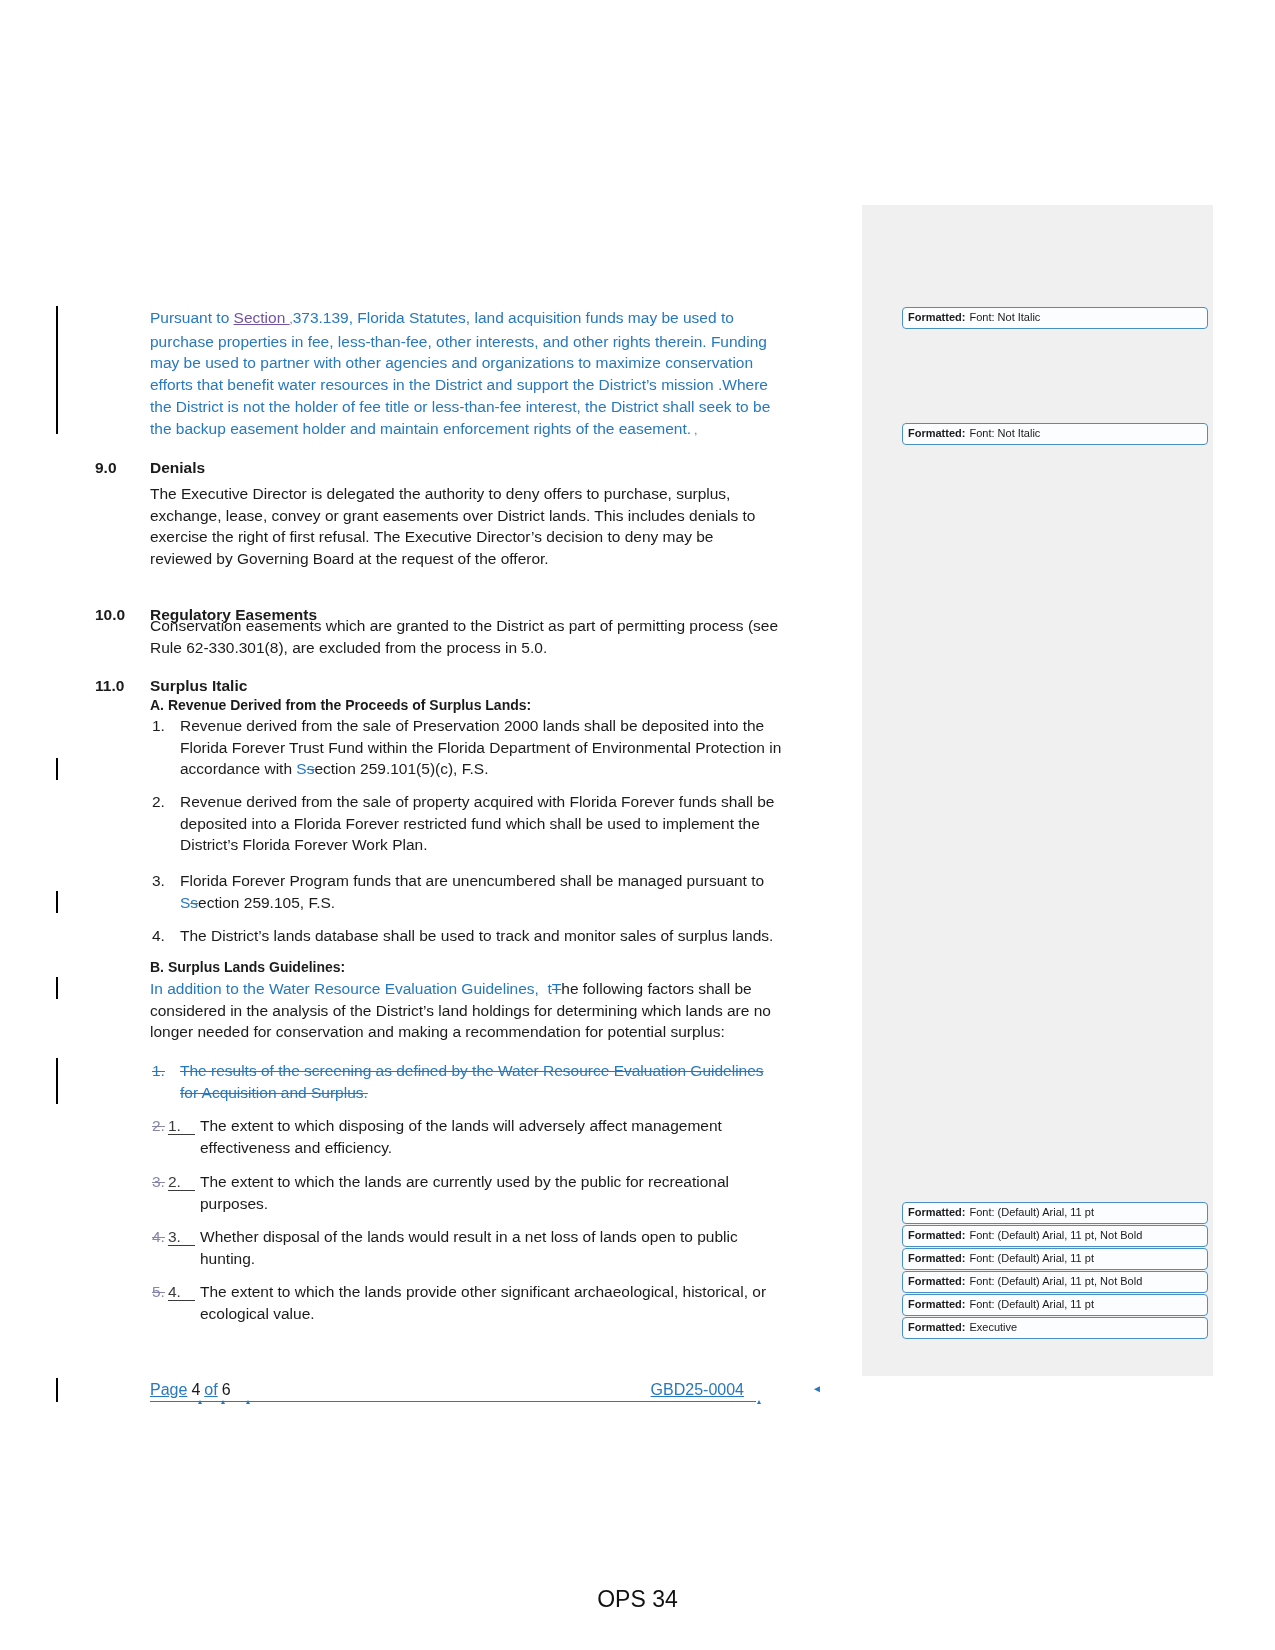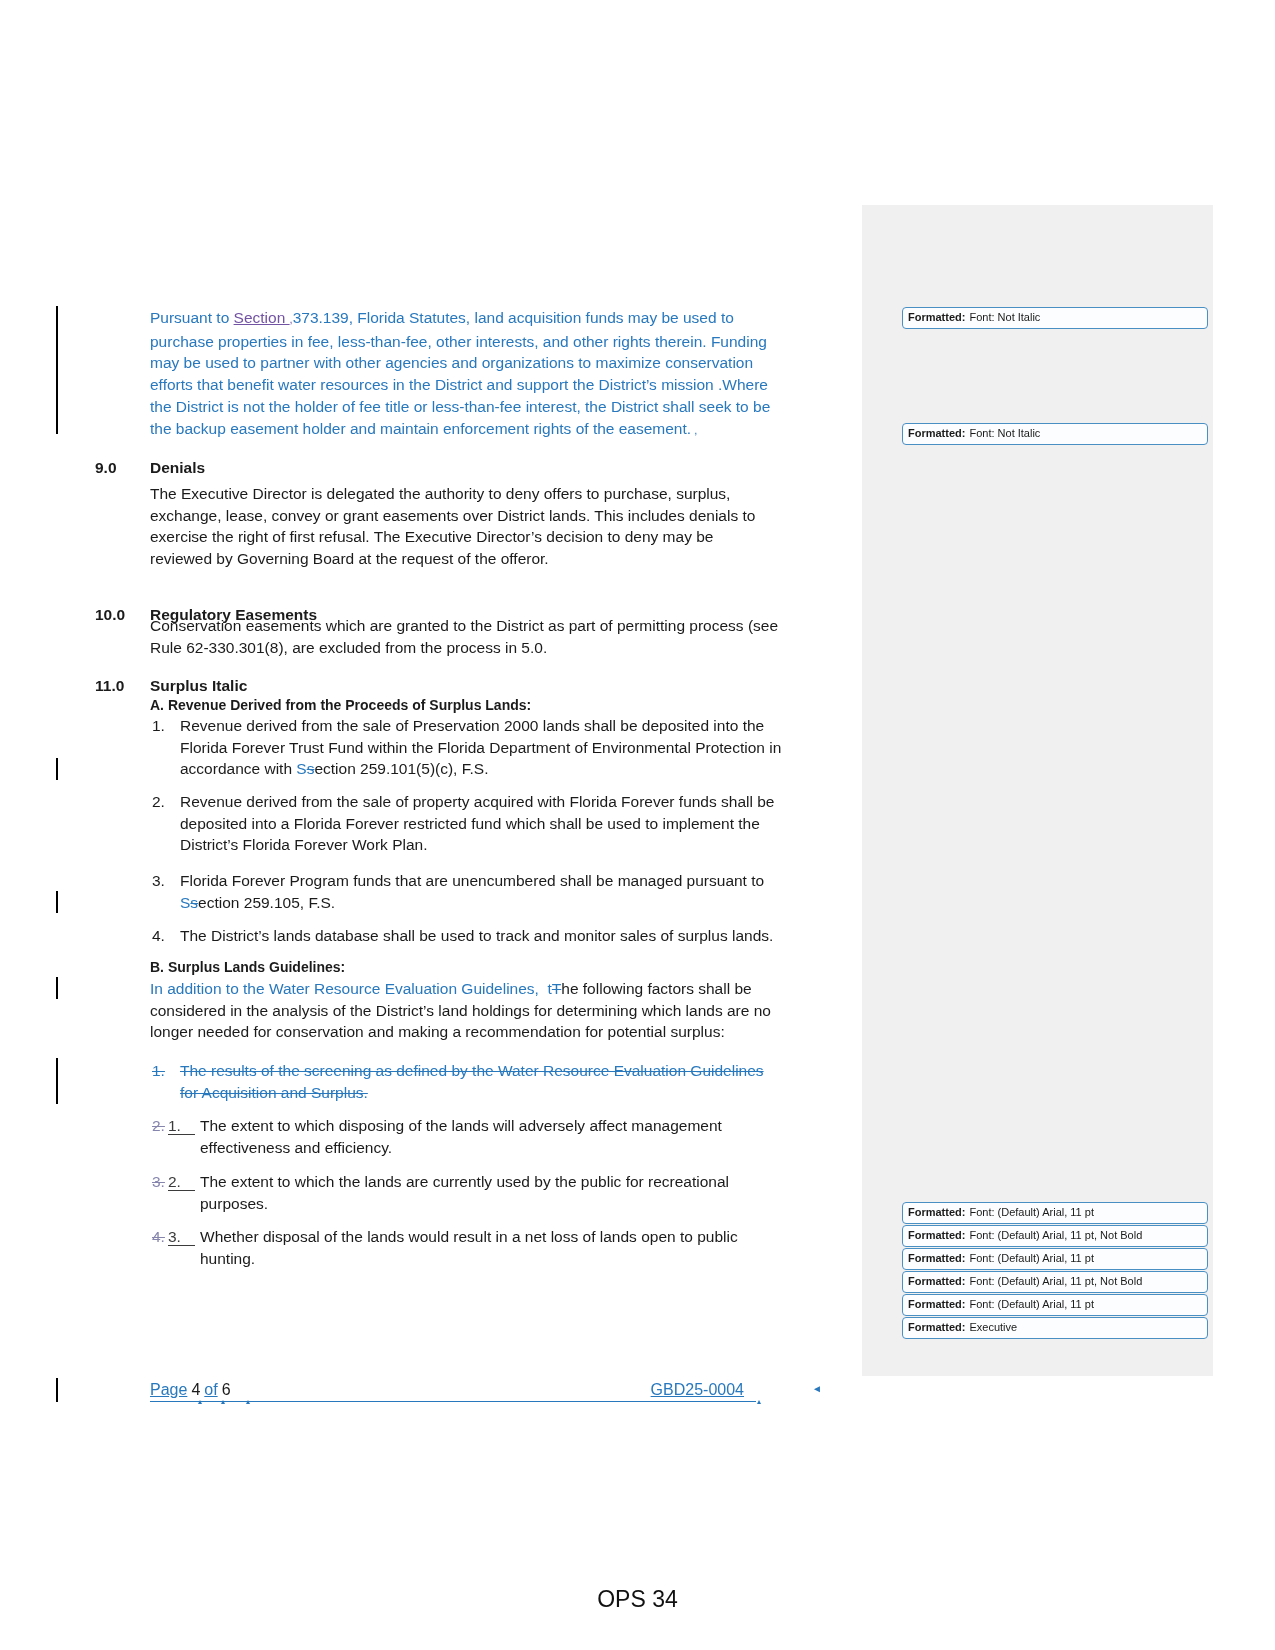--- a/index.html
+++ b/index.html
@@ -148,20 +148,25 @@
   <div class="list-item" style="top:1171px">
     <span class="li-nums"><span class="onum">3.</span><span class="nnum">2.</span></span>
     <div class="li-text">The extent to which the lands are currently used by the public for recreational
 purposes.</div>
   </div>
   <div class="list-item" style="top:1226px">
     <span class="li-nums"><span class="onum">4.</span><span class="nnum">3.</span></span>
     <div class="li-text">Whether disposal of the lands would result in a net loss of lands open to public
 hunting.</div>
   </div>
+  <div class="list-item" style="top:1281px">
+    <span class="li-nums"><span class="onum">5.</span><span class="nnum">4.</span></span>
+    <div class="li-text">The extent to which the lands provide other significant archaeological, historical, or
+ecological value.</div>
+  </div>
 
   <div class="footer-row">
     <span class="f-blue">Page</span>
     <span class="f-black">4</span>
     <span class="f-blue">of</span>
     <span class="f-black">6</span>
     <span class="f-spacer"></span>
     <span class="f-blue" style="margin-right:12px">GBD25-0004</span>
   </div>
   <span class="caret" style="left:198px;top:1398px">▴</span>

